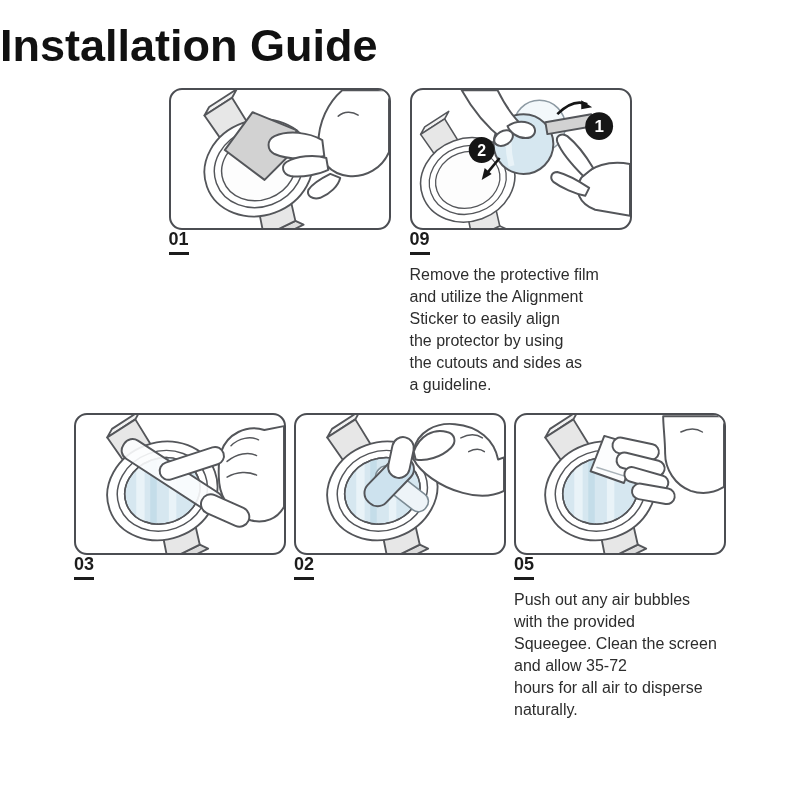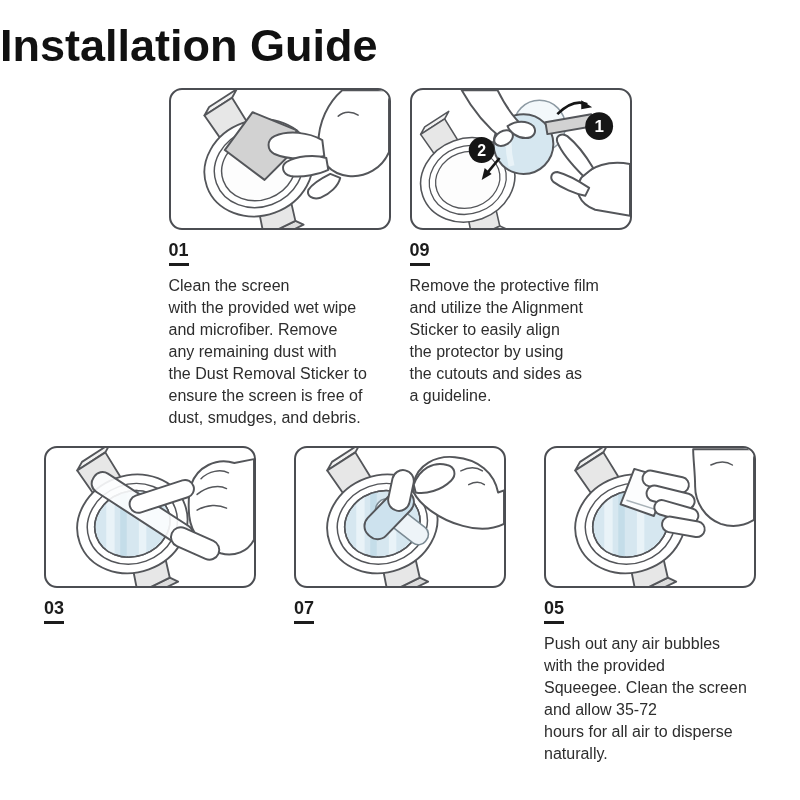--- a/index.html
+++ b/index.html
@@ -12,35 +12,34 @@
   h1.title{
     text-align:left;
     font-size:45px;
     font-weight:bold;
     color:#111111;
     margin:20px 0 16px 0;
     letter-spacing:0px;
   }
   .row{display:flex;justify-content:center;align-items:flex-start;}
   .row-1{gap:19px;}
-  .row-2{gap:38px;margin-top:17px;}
+  .row-2{gap:8px;margin-top:17px;}
   .col-w1{width:222px;}
   .col-w2{width:212px;}
   .panel{
     height:142px;
     border:2px solid #4b4d52;
     border-radius:13px;
     box-sizing:border-box;
     background:#ffffff;
     overflow:hidden;
   }
   .panel svg{display:block;width:100%;height:100%;}
   .stepnum{
     display:inline-block;
-    margin-top:11px;
     font-size:18px;
     font-weight:bold;
     color:#1c1c1c;
     border-bottom:3px solid #1c1c1c;
     padding-bottom:2px;
     line-height:1.1;
   }
   .steptext{
     margin-top:9px;
     font-size:16px;
@@ -103,27 +102,20 @@
           <g fill="#ffffff" stroke="#54565a" stroke-width="2" stroke-linejoin="round" stroke-linecap="round">
             <path d="M172,0 L219,0 L219,62 C212,78 196,88 178,86 C160,84 148,70 148,54 C148,32 158,12 172,0 Z"></path>
             <path d="M152,50 C138,42 118,40 104,46 C96,50 96,60 104,64 C118,70 140,70 154,66 Z"></path>
             <path d="M156,68 C144,64 126,66 116,72 C110,76 112,84 120,86 C132,88 150,84 158,80 Z"></path>
             <path d="M160,84 C152,88 142,94 138,100 C136,106 142,110 150,108 C160,104 168,96 170,88 Z"></path>
             <path d="M168,26 C174,21 182,21 188,25" fill="none" stroke-width="1.5"></path>
           </g>
         </svg>
       </div>
       <div class="stepnum">01</div>
-      <div class="steptext">Clean the screen
-with the provided wet wipe
-and microfiber. Remove
-any remaining dust with
-the Dust Removal Sticker to
-ensure the screen is free of
-dust, smudges, and debris.</div>
     </div>
 
     <div class="col-w1">
       <div class="panel">
         <svg viewBox="0 0 219 138">
           <use href="#watch-plain" transform="translate(56,90) rotate(-20) scale(0.8)"></use>
           <circle cx="128" cy="36" r="26" fill="#f3f8fb" stroke="#8d9aa3" stroke-width="1.5"></circle>
           <circle cx="112" cy="54" r="30" fill="#d6e7f0" stroke="#54565a" stroke-width="2"></circle>
           <path d="M100,30 C96,44 96,60 100,76" stroke="#e9f3f8" stroke-width="6" fill="none"></path>
           <polygon points="134,32 180,24 182,36 136,44" fill="#d2d2d2" stroke="#54565a" stroke-width="2" stroke-linejoin="round"></polygon>
@@ -190,21 +182,21 @@
           <rect x="-30" y="-13" width="60" height="26" rx="12" transform="translate(95,66) rotate(-46)" fill="#cde2ee" stroke="#54565a" stroke-width="2"></rect>
           <g fill="#ffffff" stroke="#54565a" stroke-width="2" stroke-linejoin="round" stroke-linecap="round">
             <path d="M120,34 C124,16 142,6 162,8 C186,10 202,24 206,44 L212,42 L212,76 C200,82 184,82 170,78 C146,72 126,56 120,44 Z"></path>
             <path d="M120,36 C126,20 140,12 154,16 C162,18 164,26 158,32 C148,42 132,46 122,44 Z"></path>
             <rect x="-11" y="-21" width="22" height="42" rx="11" transform="translate(107,42) rotate(12)"></rect>
             <path d="M168,22 C176,18 184,18 190,22" fill="none" stroke-width="1.5"></path>
             <path d="M176,36 C182,33 188,33 192,36" fill="none" stroke-width="1.5"></path>
           </g>
         </svg>
       </div>
-      <div class="stepnum">07</div>
+      <div class="stepnum">02</div>
     </div>
 
     <div class="col-w2">
       <div class="panel">
         <svg viewBox="0 0 212 138">
           <use href="#watch-glass" transform="translate(86,76) rotate(-20) scale(0.95)"></use>
           <g>
             <path d="M76,56 L90,20 L124,30 L110,68 Z" fill="#fcfdfe" stroke="#54565a" stroke-width="2" stroke-linejoin="round"></path>
             <path d="M82,52 L114,62" stroke="#a8b2b8" stroke-width="1.5" fill="none"></path>
           </g>

